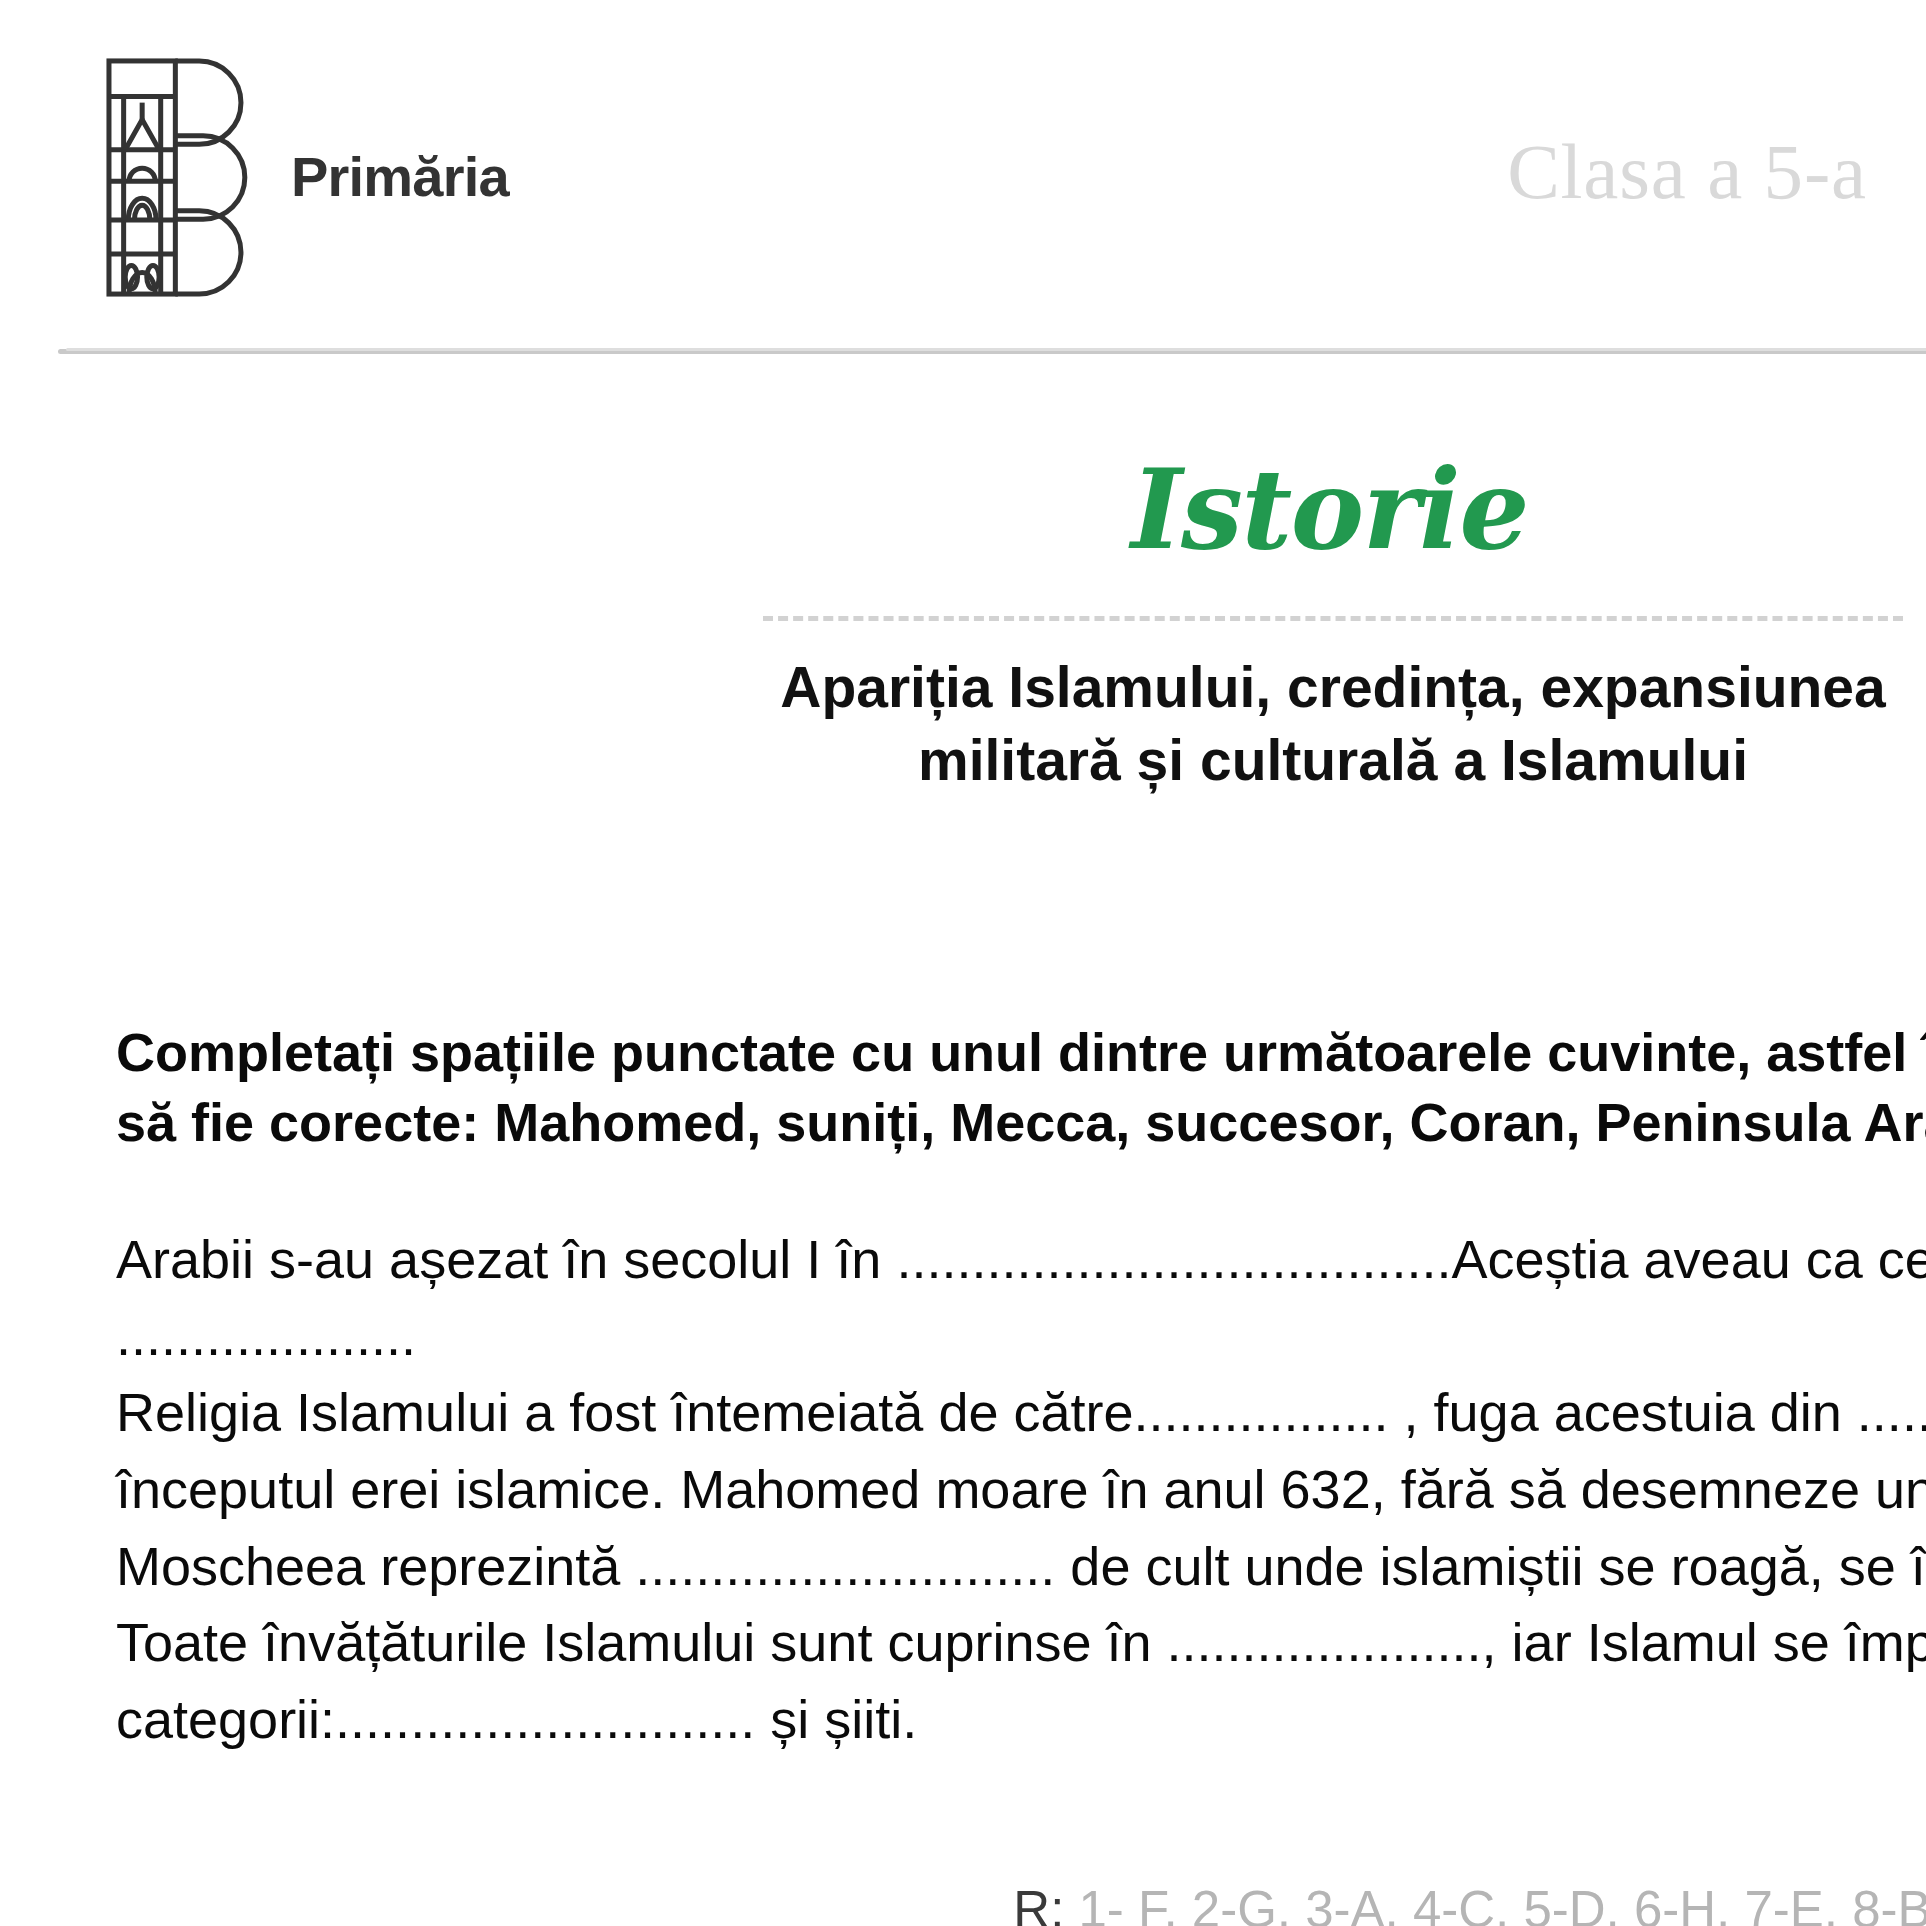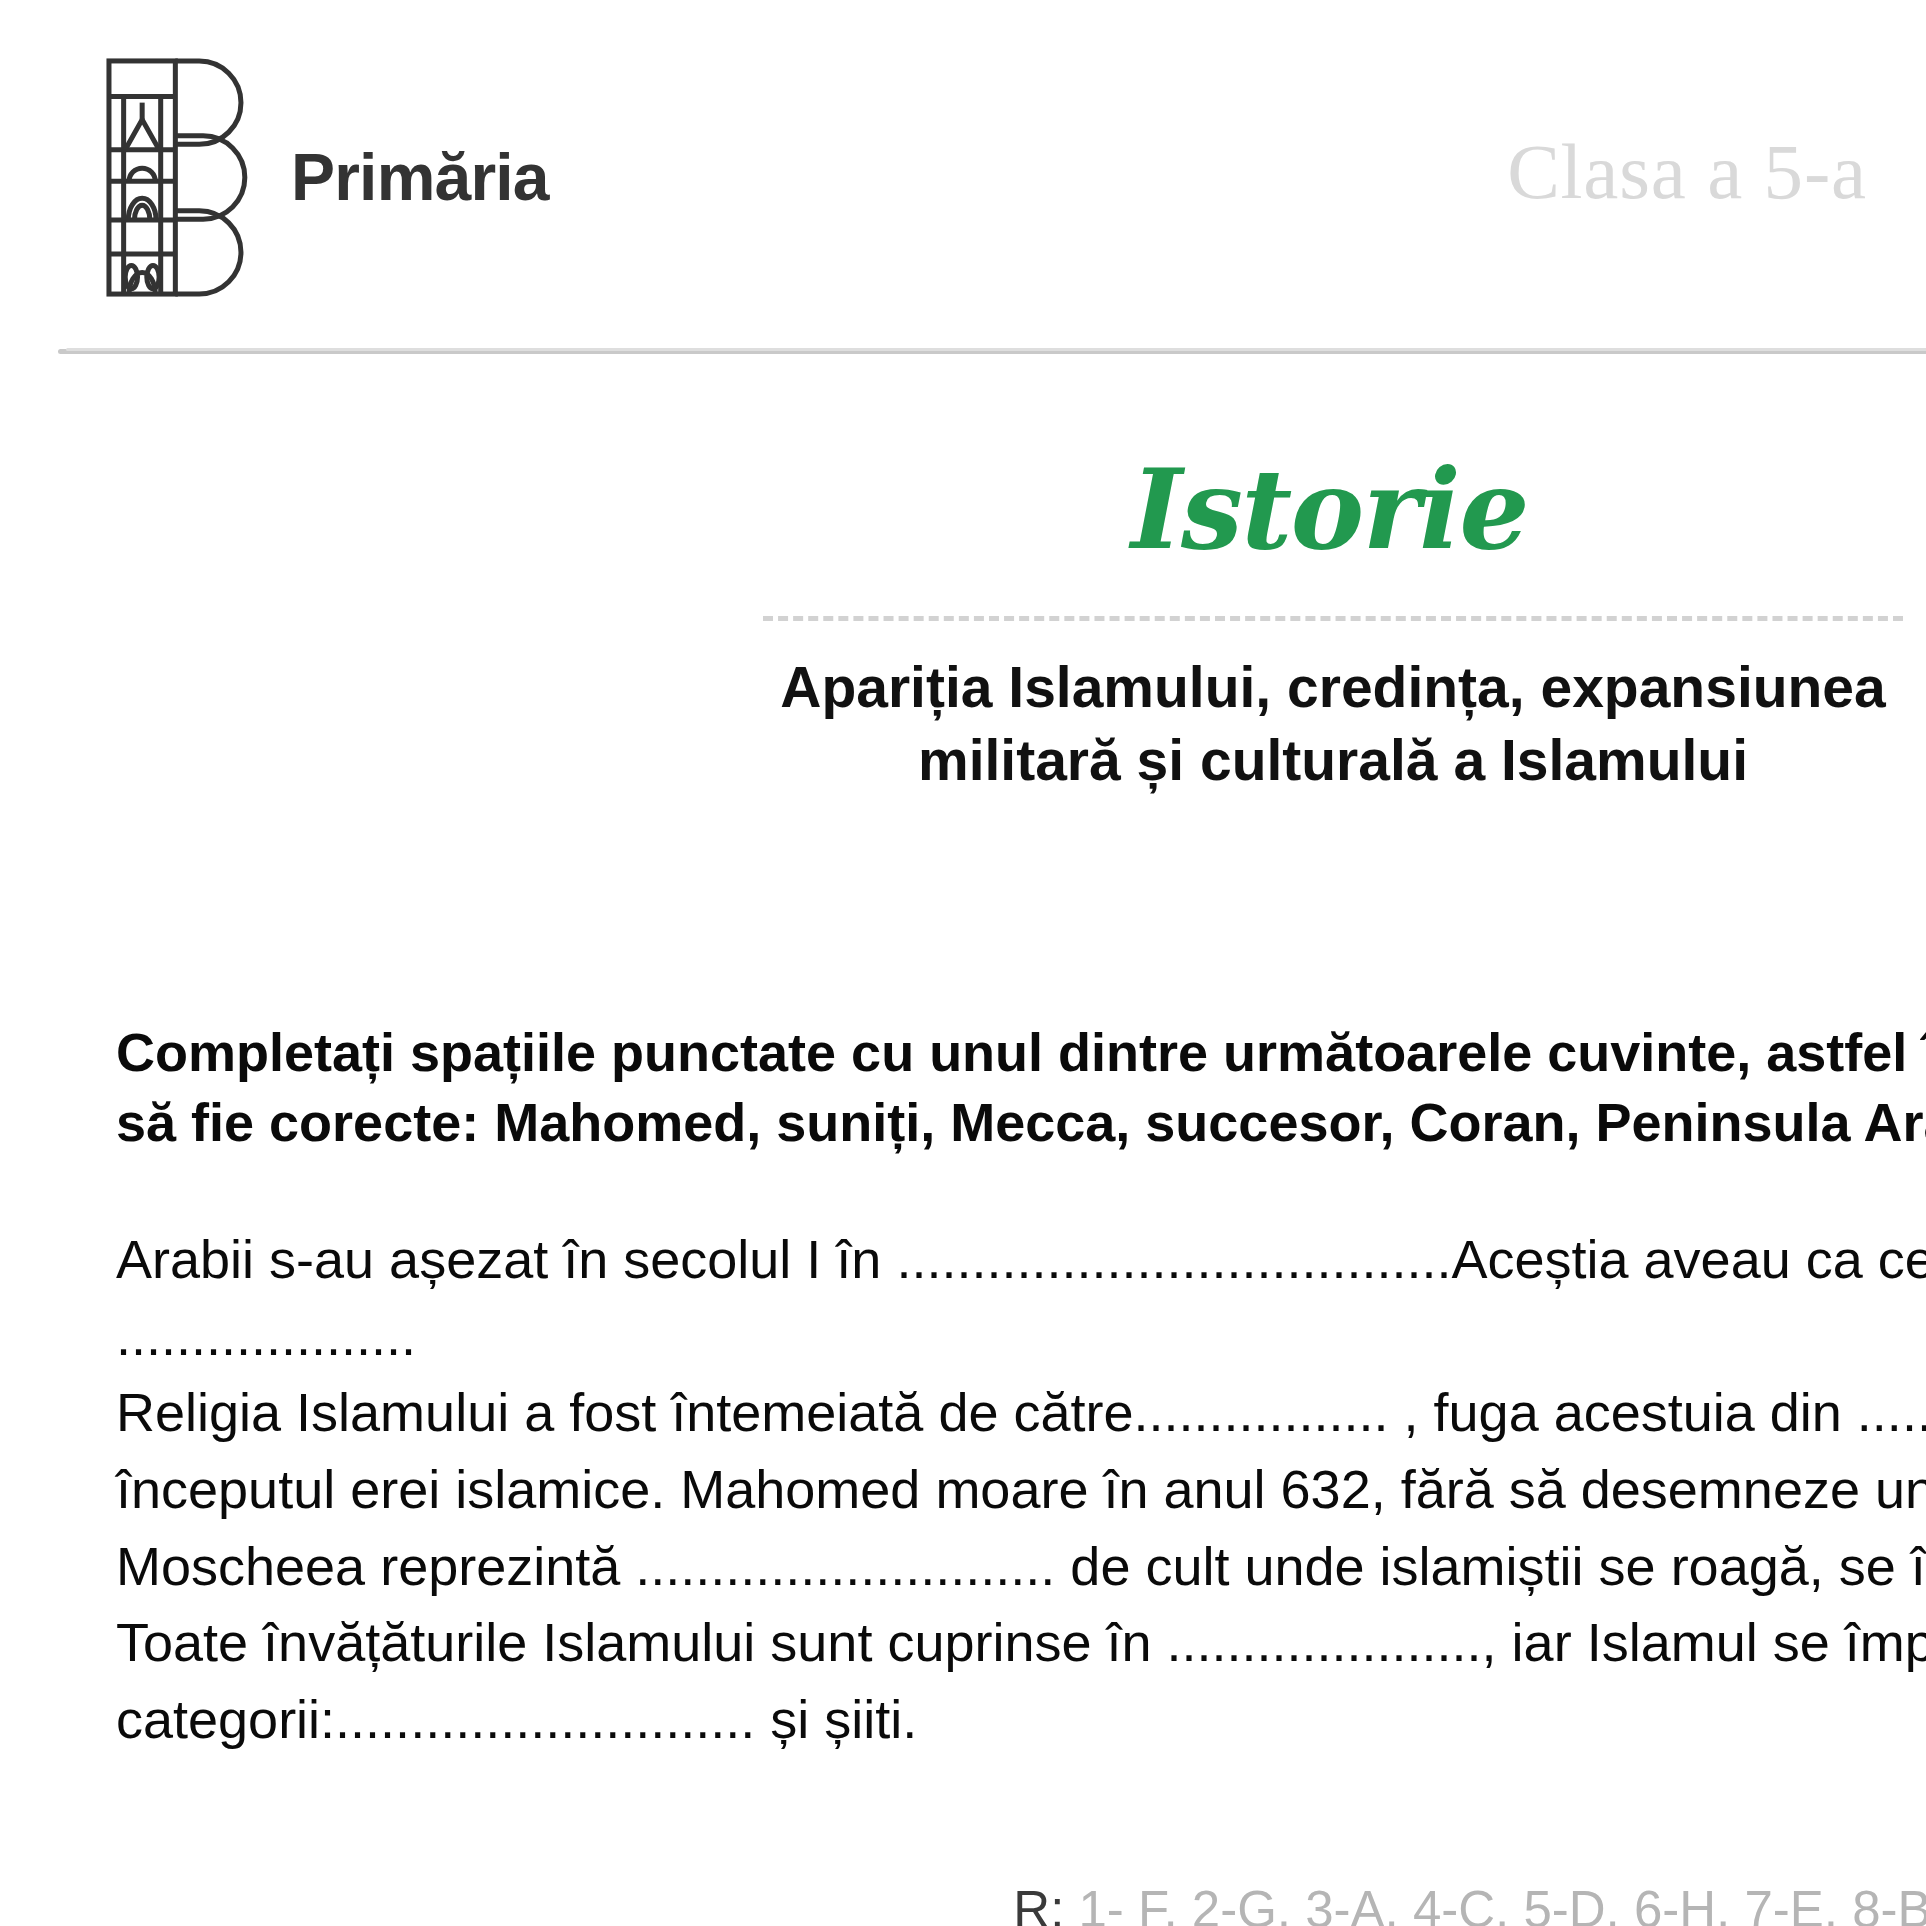--- a/index.html
+++ b/index.html
@@ -16,21 +16,21 @@
     position:absolute;left:0;top:0;width:2959px;height:370px;
   }
   .pmb-logo{
     position:absolute;left:102px;top:54px;
     display:flex;align-items:center;gap:23px;
   }
   .pmb-mark{width:166px;height:247px;position:relative;}
   .pmb-words{
     font-family:"Liberation Sans", sans-serif;
     font-weight:700;color:#333333;
-    font-size:66px;line-height:1.04;letter-spacing:-0.8px;
+    font-size:56px;line-height:1.04;letter-spacing:-0.8px;
   }
   .clasa{
     position:absolute;left:1302px;top:127px;width:770px;
     text-align:center;
     font-family:"Liberation Serif", serif;
     font-size:79px;font-weight:400;color:#d9d9d9;
     letter-spacing:0.8px;white-space:nowrap;
   }
   .rule{
     position:absolute;left:58px;top:349px;width:2851px;height:5.4px;

